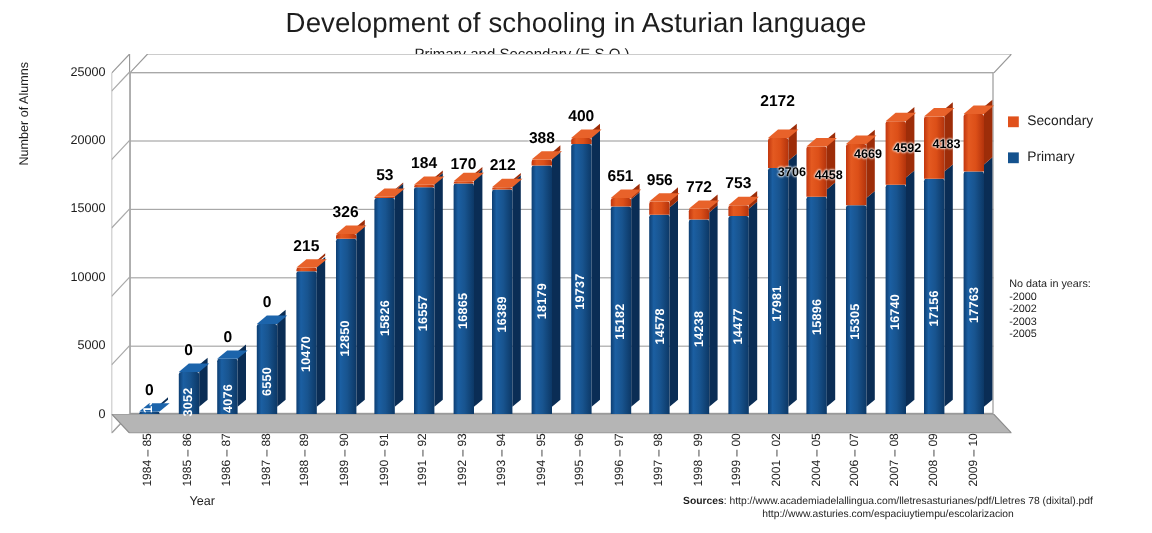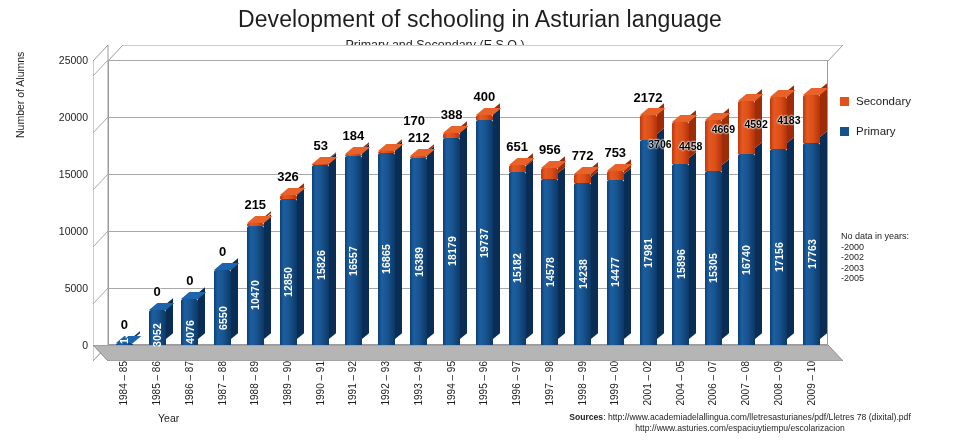--- a/index.html
+++ b/index.html
@@ -391,21 +391,21 @@
           <div class="seg primary" style="bottom: 0px; height: 192.261px;">
             <div class="face"></div>
             <div class="side"></div>
             <div class="bar-inner-label" style="bottom: 80.1305px;">16865</div>
           </div>
           <div class="seg secondary" style="bottom: 192.261px; height: 1.938px;">
             <div class="face"></div>
             <div class="side"></div>
             <div class="cap"></div>
           </div>
-          <div class="bar-top-label" style="bottom: 217px; margin-left: 28px;">170</div>
+          <div class="bar-top-label" style="bottom: 201px;">170</div>
         </div>
       </div>
       <div class="bar-slot" style="left: 302.409px; width: 17px; text-align: right;">
         <div class="bar3d" style="height: 189.251px;">
           <div class="seg primary" style="bottom: 0px; height: 186.835px;">
             <div class="face"></div>
             <div class="side"></div>
             <div class="bar-inner-label" style="bottom: 77.4173px;">16389</div>
           </div>
           <div class="seg secondary" style="bottom: 186.835px; height: 2.4168px;">
@@ -511,21 +511,21 @@
           <div class="seg primary" style="bottom: 0px; height: 204.983px;">
             <div class="face"></div>
             <div class="side"></div>
             <div class="bar-inner-label" style="bottom: 86.4917px;">17981</div>
           </div>
           <div class="seg secondary" style="bottom: 204.983px; height: 24.7608px;">
             <div class="face"></div>
             <div class="side"></div>
             <div class="cap"></div>
           </div>
-          <div class="bar-top-label" style="bottom: 240px; margin-top: 12px;">2172</div>
+          <div class="bar-top-label" style="bottom: 254px; margin-top: 12px;">2172</div>
         </div>
       </div>
       <div class="bar-slot" style="left: 564.227px; width: 17px;">
         <div class="bar3d" style="height: 223.463px;">
           <div class="seg primary" style="bottom: 0px; height: 181.214px;">
             <div class="face"></div>
             <div class="side"></div>
             <div class="bar-inner-label" style="bottom: 74.6072px;">15896</div>
           </div>
           <div class="seg secondary" style="bottom: 181.214px; height: 42.2484px;">

